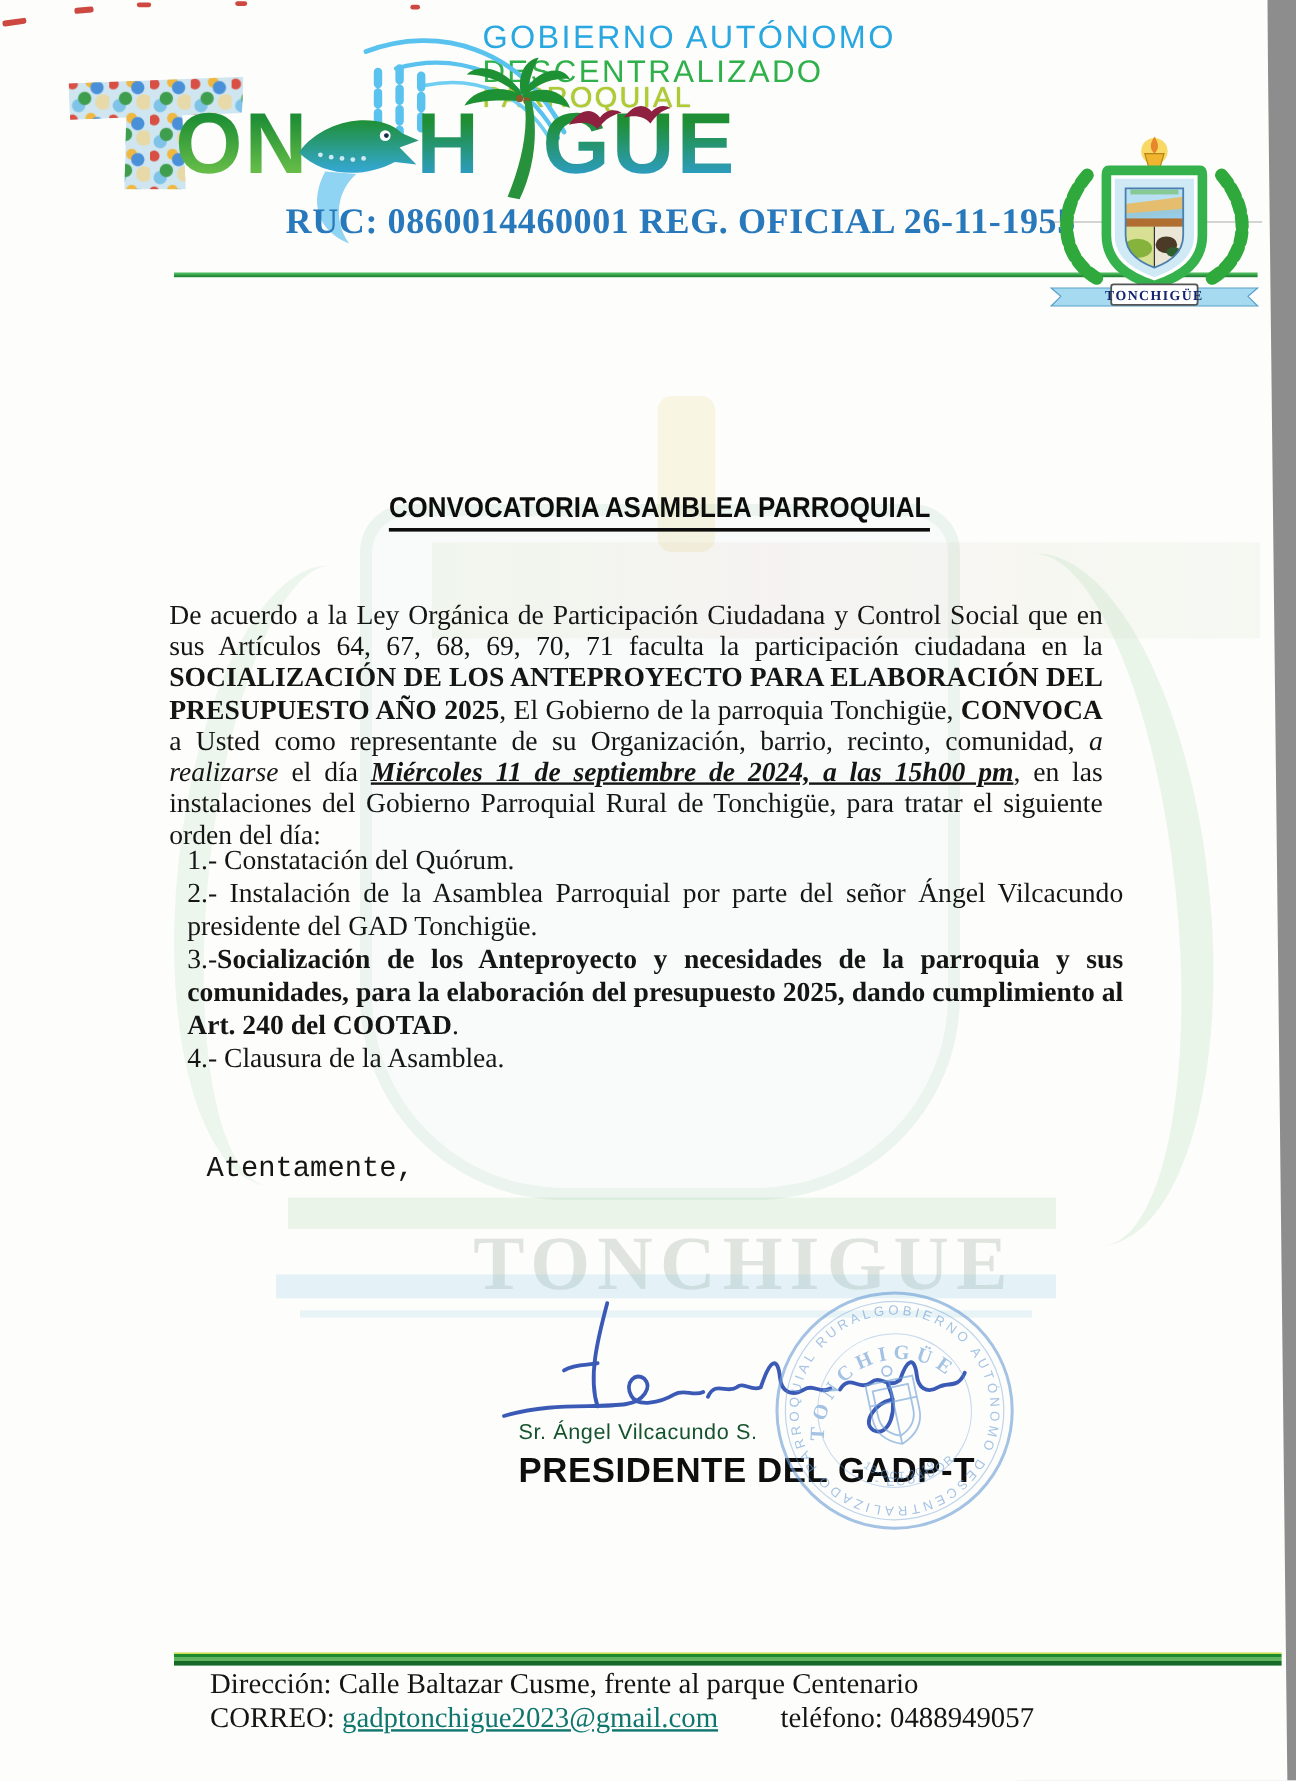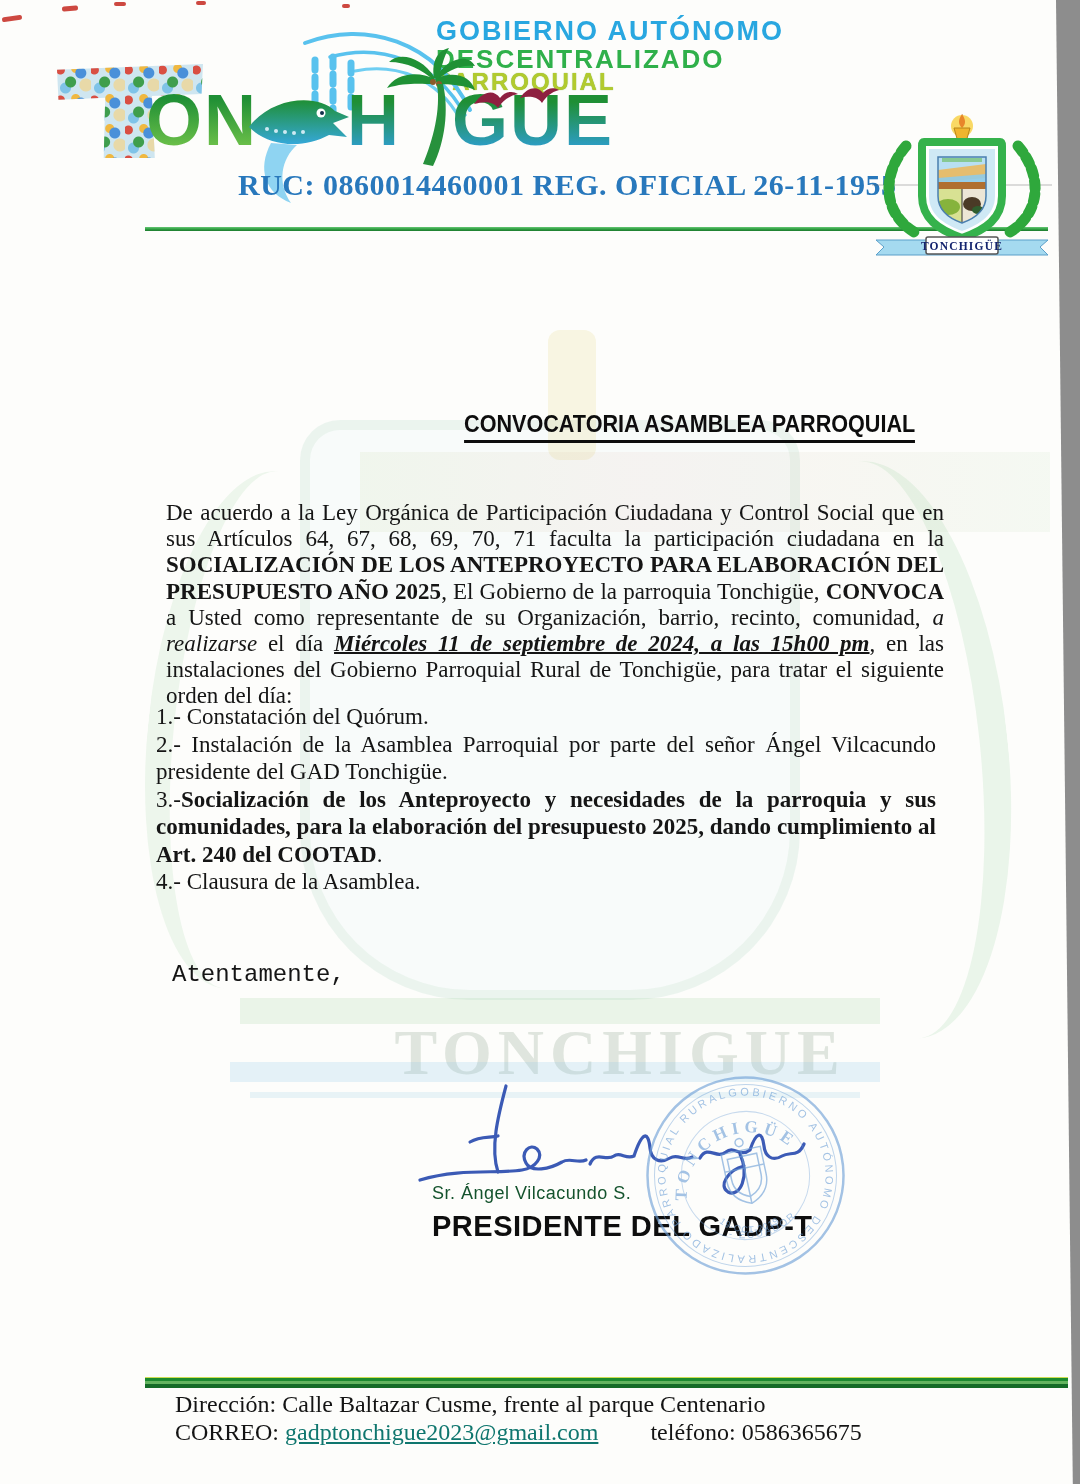--- a/index.html
+++ b/index.html
@@ -4,21 +4,21 @@
 <style>
   html,body{margin:0;padding:0;background:#e8e8e8;}
   .page{position:relative;width:1080px;height:1484px;background:#fdfdfb;overflow:hidden;
         font-family:"Liberation Serif",serif;color:#151515;}
   .abs{position:absolute;}
   
   .edge-strip{right:0;top:0;width:24px;height:100%;background:#8d8d8d;z-index:10;
               clip-path:polygon(0 0,100% 0,100% 100%,70% 100%);}
   .redmark{background:#c4281e;opacity:.85;border-radius:2px;z-index:3;}
   
-  .org-line{left:436px;font-family:"Liberation Sans",sans-serif;font-weight:700;
+  .org-line{left:402px;font-family:"Liberation Sans",sans-serif;font-weight:400;
             letter-spacing:2px;z-index:2;white-space:nowrap;}
   .org1{top:16px;font-size:27px;color:#29a7e0;}
   .org2{top:44px;font-size:26px;color:#2fb04a;}
   .org3{top:68px;font-size:24px;color:#b2ca2e;text-shadow:0 0 1px #6fae2c;}
   .logo-letter{font-family:"Liberation Sans",sans-serif;font-weight:800;font-size:72px;
                line-height:1;letter-spacing:2px;background-clip:text;-webkit-background-clip:text;
                color:transparent;z-index:2;}
   .logo-on{left:146px;top:84px;background-image:linear-gradient(180deg,#1f8f35 20%,#6fc24a 90%);}
   .logo-h{left:347px;top:84px;background-image:linear-gradient(180deg,#1f8f35 25%,#2f9fd8 95%);}
   .logo-gue{left:452px;top:84px;background-image:linear-gradient(180deg,#1f8f35 25%,#2f9fd8 95%);}
@@ -32,25 +32,25 @@
        radial-gradient(circle at 85% 70%,#e8d9a8 0 6px,transparent 7px),
        radial-gradient(circle at 25% 80%,#7fc3e8 0 5px,transparent 6px),
        radial-gradient(circle at 55% 15%,#f0b840 0 4px,transparent 5px);
      background-size:34px 30px;}
   .ruc{left:238px;top:168px;font-size:30px;font-weight:bold;letter-spacing:.5px;
        color:#2878bc;z-index:2;white-space:nowrap;}
   .rule{left:145px;top:227px;width:903px;height:4px;z-index:1;
         background:linear-gradient(180deg,#67c774,#2f9e41 55%,#1c7a2e);}
   .date{top:243px;right:142px;font-size:27px;font-weight:bold;color:#101010;z-index:4;white-space:nowrap;}
   
-  .title-wrap{left:160px;top:410px;width:780px;text-align:right;z-index:2;}
+  .title-wrap{left:160px;top:410px;width:780px;text-align:center;z-index:2;}
   .title{display:inline-block;font-family:"Liberation Sans",sans-serif;font-weight:bold;
          font-size:24px;color:#0d0d0d;transform:scaleX(.9);transform-origin:center;
          border-bottom:3px solid #0d0d0d;padding-bottom:2px;white-space:nowrap;}
-  .para{left:166px;top:500px;width:778px;font-size:23px;line-height:26.2px;
+  .para{left:141px;top:500px;width:778px;font-size:23px;line-height:26.2px;
         text-align:justify;z-index:2;margin:0;}
   .b{font-weight:bold;} .i{font-style:italic;}
   .biu{font-weight:bold;font-style:italic;text-decoration:underline;text-decoration-thickness:2px;}
   .agenda{left:156px;top:703px;width:780px;font-size:23px;line-height:27.5px;
           text-align:justify;z-index:2;}
   .agenda p{margin:0;}
   .closing{left:172px;top:961px;font-size:24px;z-index:2;font-family:Liberation Mono, monospace;}
   
   .sig-svg{left:410px;top:1072px;z-index:3;}
   .signer-name{left:432px;top:1183px;font-family:"Liberation Sans",sans-serif;
@@ -249,16 +249,16 @@
 
   <div class="abs signer-name">Sr. Ángel Vilcacundo S.</div>
   <div class="abs signer-title">PRESIDENTE DEL GADP-T</div>
 
   <div class="abs footer-bar"></div>
   <div class="abs footer-line f1">Dirección: Calle Baltazar Cusme, frente al parque Centenario</div>
   <div class="abs footer-line f2">
     <span>CORREO:</span>
     <span class="email">gadptonchigue2023@gmail.com</span>
     <span>teléfono:</span>
-    <span>0586365675</span>
+    <span>0488949057</span>
   </div>
 
 </div>
 
 </body></html>

